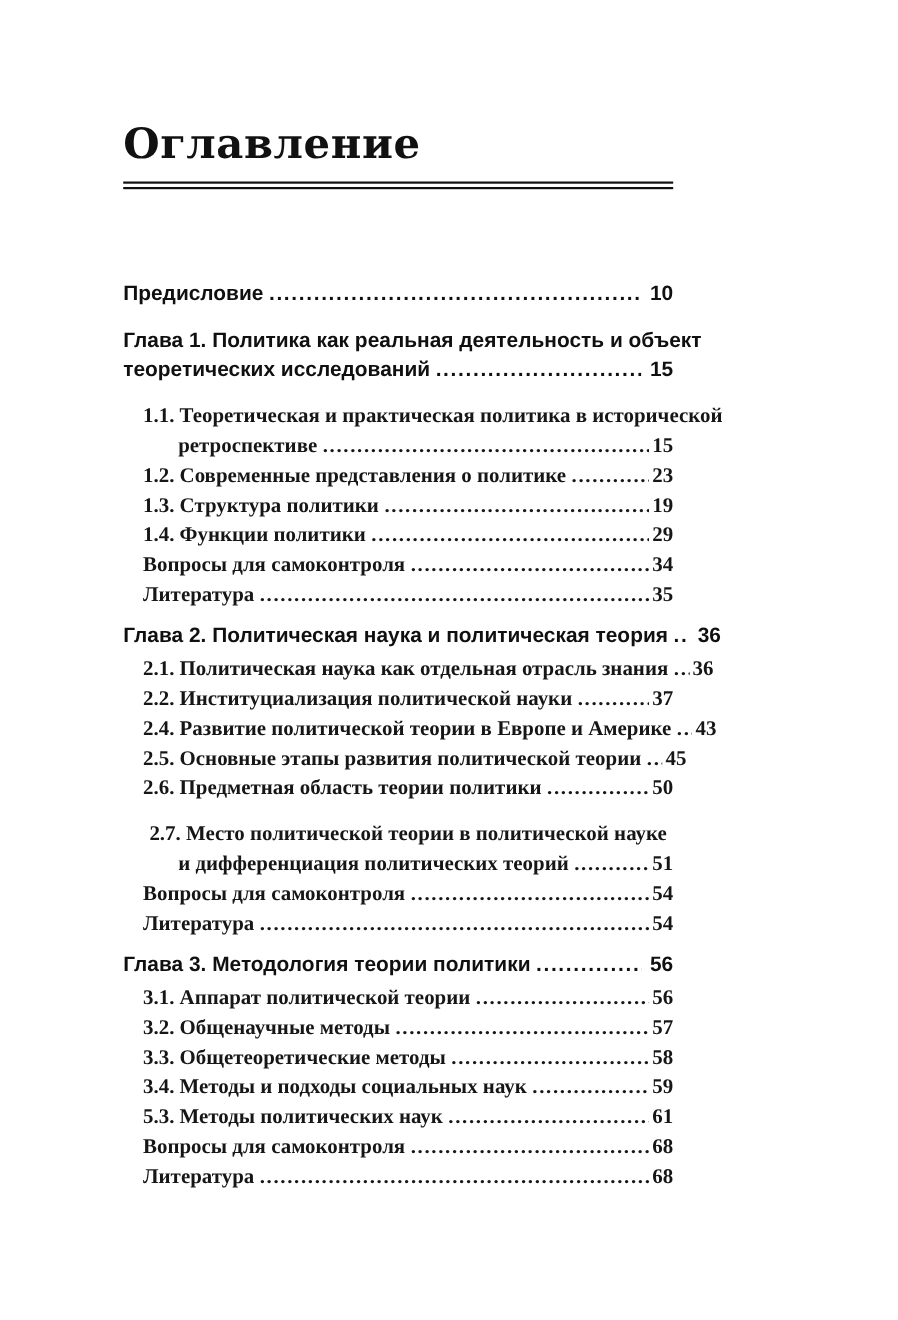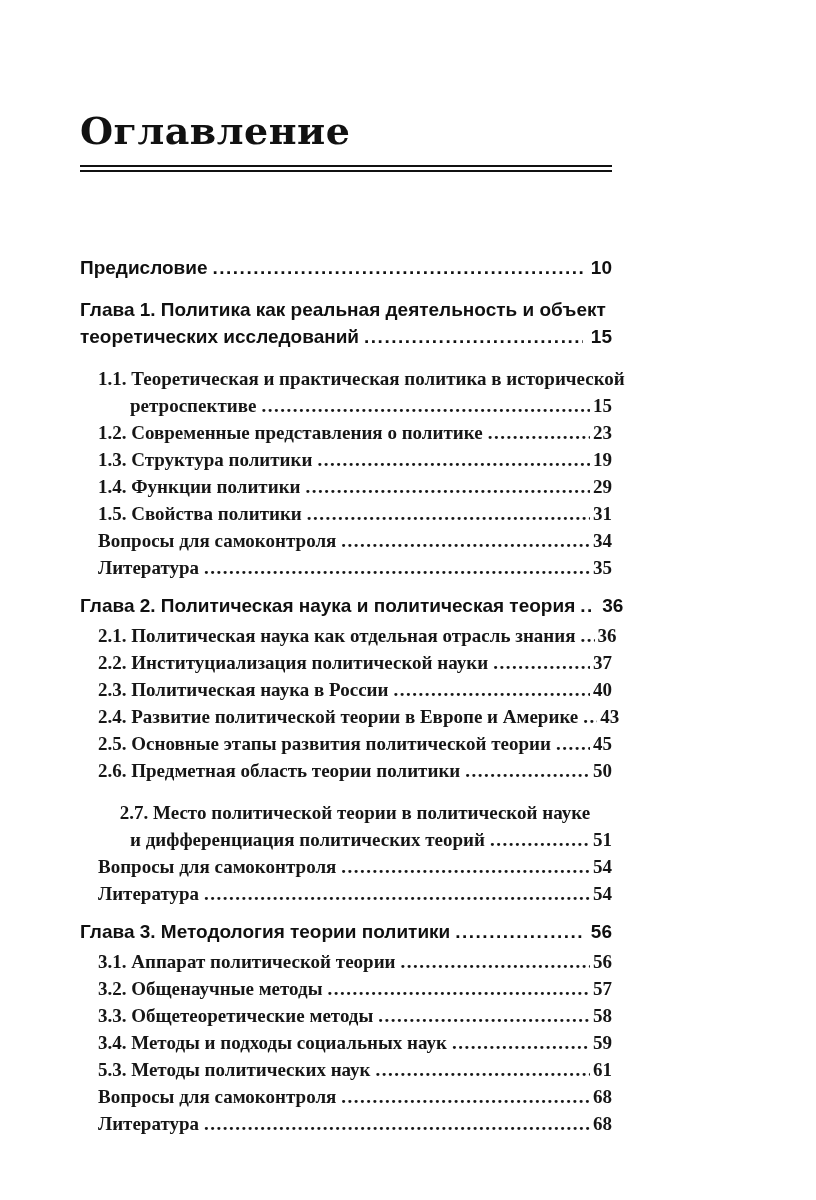--- a/index.html
+++ b/index.html
@@ -7,21 +7,21 @@
     width: 816px;
     height: 1200px;
     background: #ffffff;
     color: #161616;
     font-family: "Liberation Serif", serif;
   }
   .page {
     box-sizing: border-box;
     width: 688px;
     height: 1200px;
-    padding: 108px 76px 0 80px;
+    padding: 108px 76px 0 112px;
   }
   .title {
     font-family: "DejaVu Serif", serif;
     font-weight: 700;
     font-size: 38px;
     letter-spacing: 0.5px;
     margin: 0 0 12px 0;
     color: #111;
   }
   .double-rule {
@@ -114,25 +114,20 @@
       <span class="dots"></span>
       <span class="num">19</span>
     </div>
 
     <div class="entry sub row">
       <span class="text">1.4. Функции политики</span>
       <span class="dots"></span>
       <span class="num">29</span>
     </div>
 
-    <div class="entry sub row">
-      <span class="text">1.5. Свойства политики</span>
-      <span class="dots"></span>
-      <span class="num">31</span>
-    </div>
 
     <div class="entry sub row">
       <span class="text">Вопросы для самоконтроля</span>
       <span class="dots"></span>
       <span class="num">34</span>
     </div>
 
     <div class="entry sub row">
       <span class="text">Литература</span>
       <span class="dots"></span>
@@ -150,25 +145,20 @@
       <span class="dots"></span>
       <span class="num">36</span>
     </div>
 
     <div class="entry sub row">
       <span class="text">2.2. Институциализация политической науки</span>
       <span class="dots"></span>
       <span class="num">37</span>
     </div>
 
-    <div class="entry sub row">
-      <span class="text">2.3. Политическая наука в России</span>
-      <span class="dots"></span>
-      <span class="num">40</span>
-    </div>
 
     <div class="entry sub row">
       <span class="text">2.4. Развитие политической теории в Европе и Америке</span>
       <span class="dots"></span>
       <span class="num">43</span>
     </div>
 
     <div class="entry sub row">
       <span class="text">2.5. Основные этапы развития политической теории</span>
       <span class="dots"></span>

